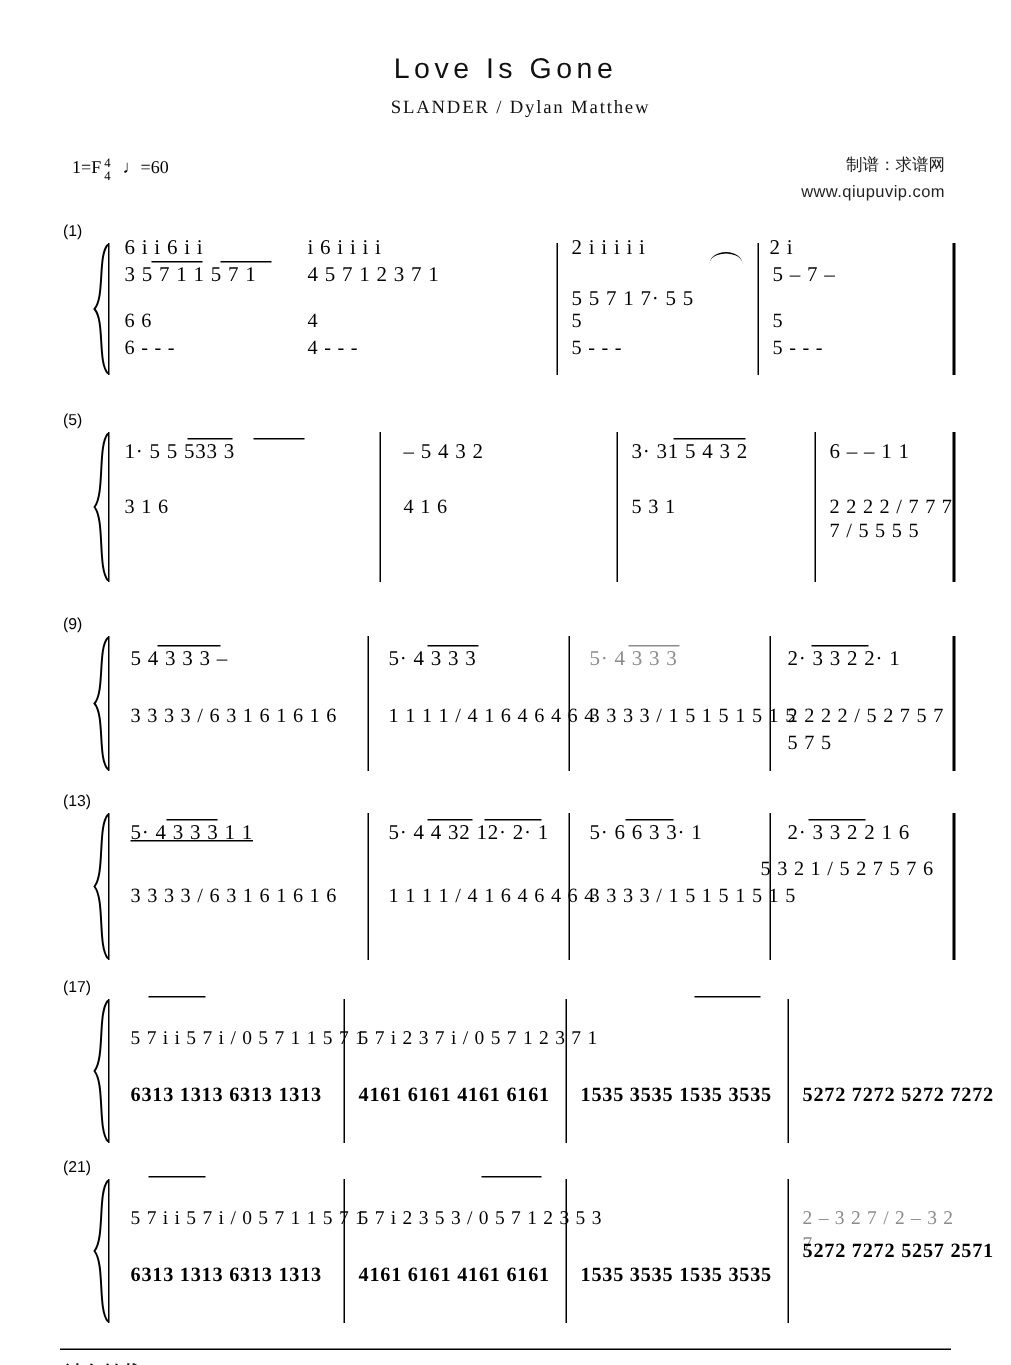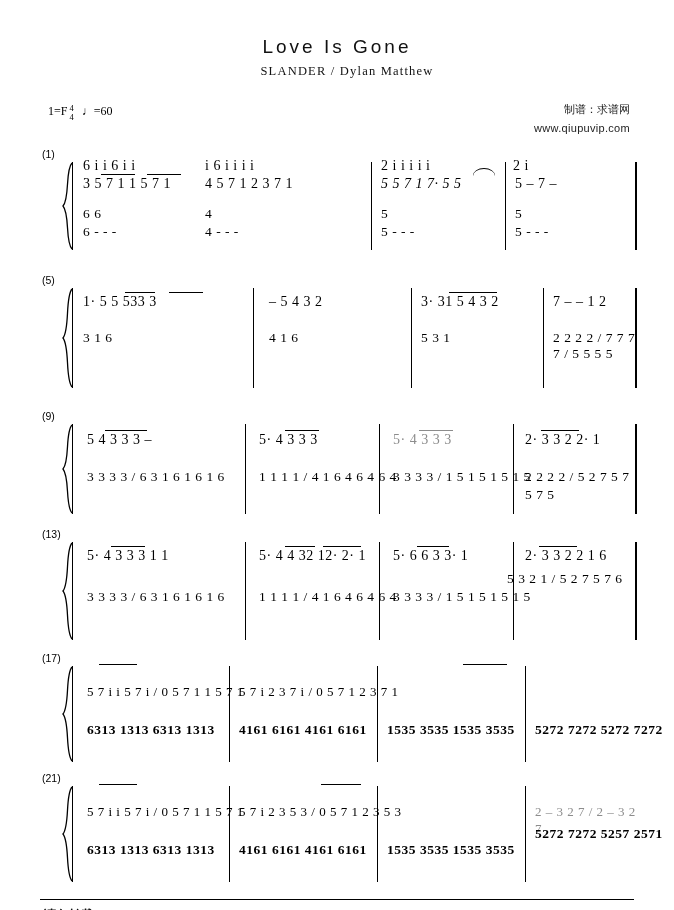--- a/index.html
+++ b/index.html
@@ -205,21 +205,21 @@
       <div class="notes" style="left:132px; top:-4px;">
         <span>i 6 i i i i</span>
       </div>
       <div class="notes" style="left:132px; top:14px;">
         <span>4 5  7 1  2 3  7 1</span>
       </div>
 
       <div class="notes" style="left:308px; top:-4px;">
         <span>2 i i i i i</span>
       </div>
-      <div class="notes" style="left:308px; top:14px;font-style:italic;">
+      <div class="notes" style="left:308px; top:30px;">
         <span>5 5  7 1  7· 5 5</span>
       </div>
       <div class="tie" style="left:400px; top:6px; width:22px;"></div>
 
       <div class="notes" style="left:440px; top:-4px;">
         <span>2 i</span>
       </div>
       <div class="notes" style="left:442px; top:14px;">
         <span>5   –   7   –</span>
       </div>
@@ -254,21 +254,21 @@
       <div class="beam" style="left:52px; top:4px; width:30px;"></div>
       <div class="beam" style="left:96px; top:4px; width:34px;"></div>
       <div class="notes" style="left:196px; top:6px;">
         <span>–   5 4 3 2</span>
       </div>
       <div class="notes" style="left:348px; top:6px;">
         <span>3·   31 5 4   3 2</span>
       </div>
       <div class="beam" style="left:376px; top:4px; width:48px;"></div>
       <div class="notes" style="left:480px; top:6px;">
-        <span>7   –   –   1 2</span>
+        <span>6   –   –   1 1</span>
       </div>
 
       <div class="lowrow" style="left:10px; top:42px; white-space:pre-line; line-height:16px;"><span>3 1 6</span></div>
       <div class="lowrow" style="left:196px; top:42px; white-space:pre-line; line-height:16px;"><span>4 1 6</span></div>
       <div class="lowrow" style="left:348px; top:42px; white-space:pre-line; line-height:16px;"><span>5 3 1</span></div>
       <div class="lowrow" style="left:480px; top:42px; white-space:pre-line; line-height:16px;"><span>2 2 2 2 / 7 7 7 7 / 5 5 5 5</span></div>
     </div>
   </div>
 
   <div class="system" style="top:388px; height:92px;">
@@ -314,21 +314,21 @@
       <svg width="14" height="98" viewBox="0 0 14 98">
         <path d="M12 1 C5 9, 10 40, 3 49 C10 58, 5 89, 12 97" stroke="#000" fill="none" stroke-width="1.3"></path>
       </svg>
     </div>
     <div class="staffbox" style="height:98px;">
       <div class="barline" style="left:172px; height:98px;"></div>
       <div class="barline" style="left:306px; height:98px;"></div>
       <div class="barline" style="left:440px; height:98px;"></div>
       <div class="endline" style="left:562px; height:98px;"></div>
 
-      <div class="notes" style="left:14px; top:6px;">
+      <div class="notes" style="left:14px; top:6px;text-decoration:underline;">
         <span>5· 4 3 3   3      1 1</span>
       </div>
       <div class="beam" style="left:38px; top:4px; width:34px;"></div>
       <div class="notes" style="left:186px; top:6px;">
         <span>5· 4 4 32 12·   2· 1</span>
       </div>
       <div class="beam" style="left:212px; top:4px; width:30px;"></div>
       <div class="beam" style="left:250px; top:4px; width:38px;"></div>
       <div class="notes" style="left:320px; top:6px;">
         <span>5· 6 6 3  3·        1</span>

